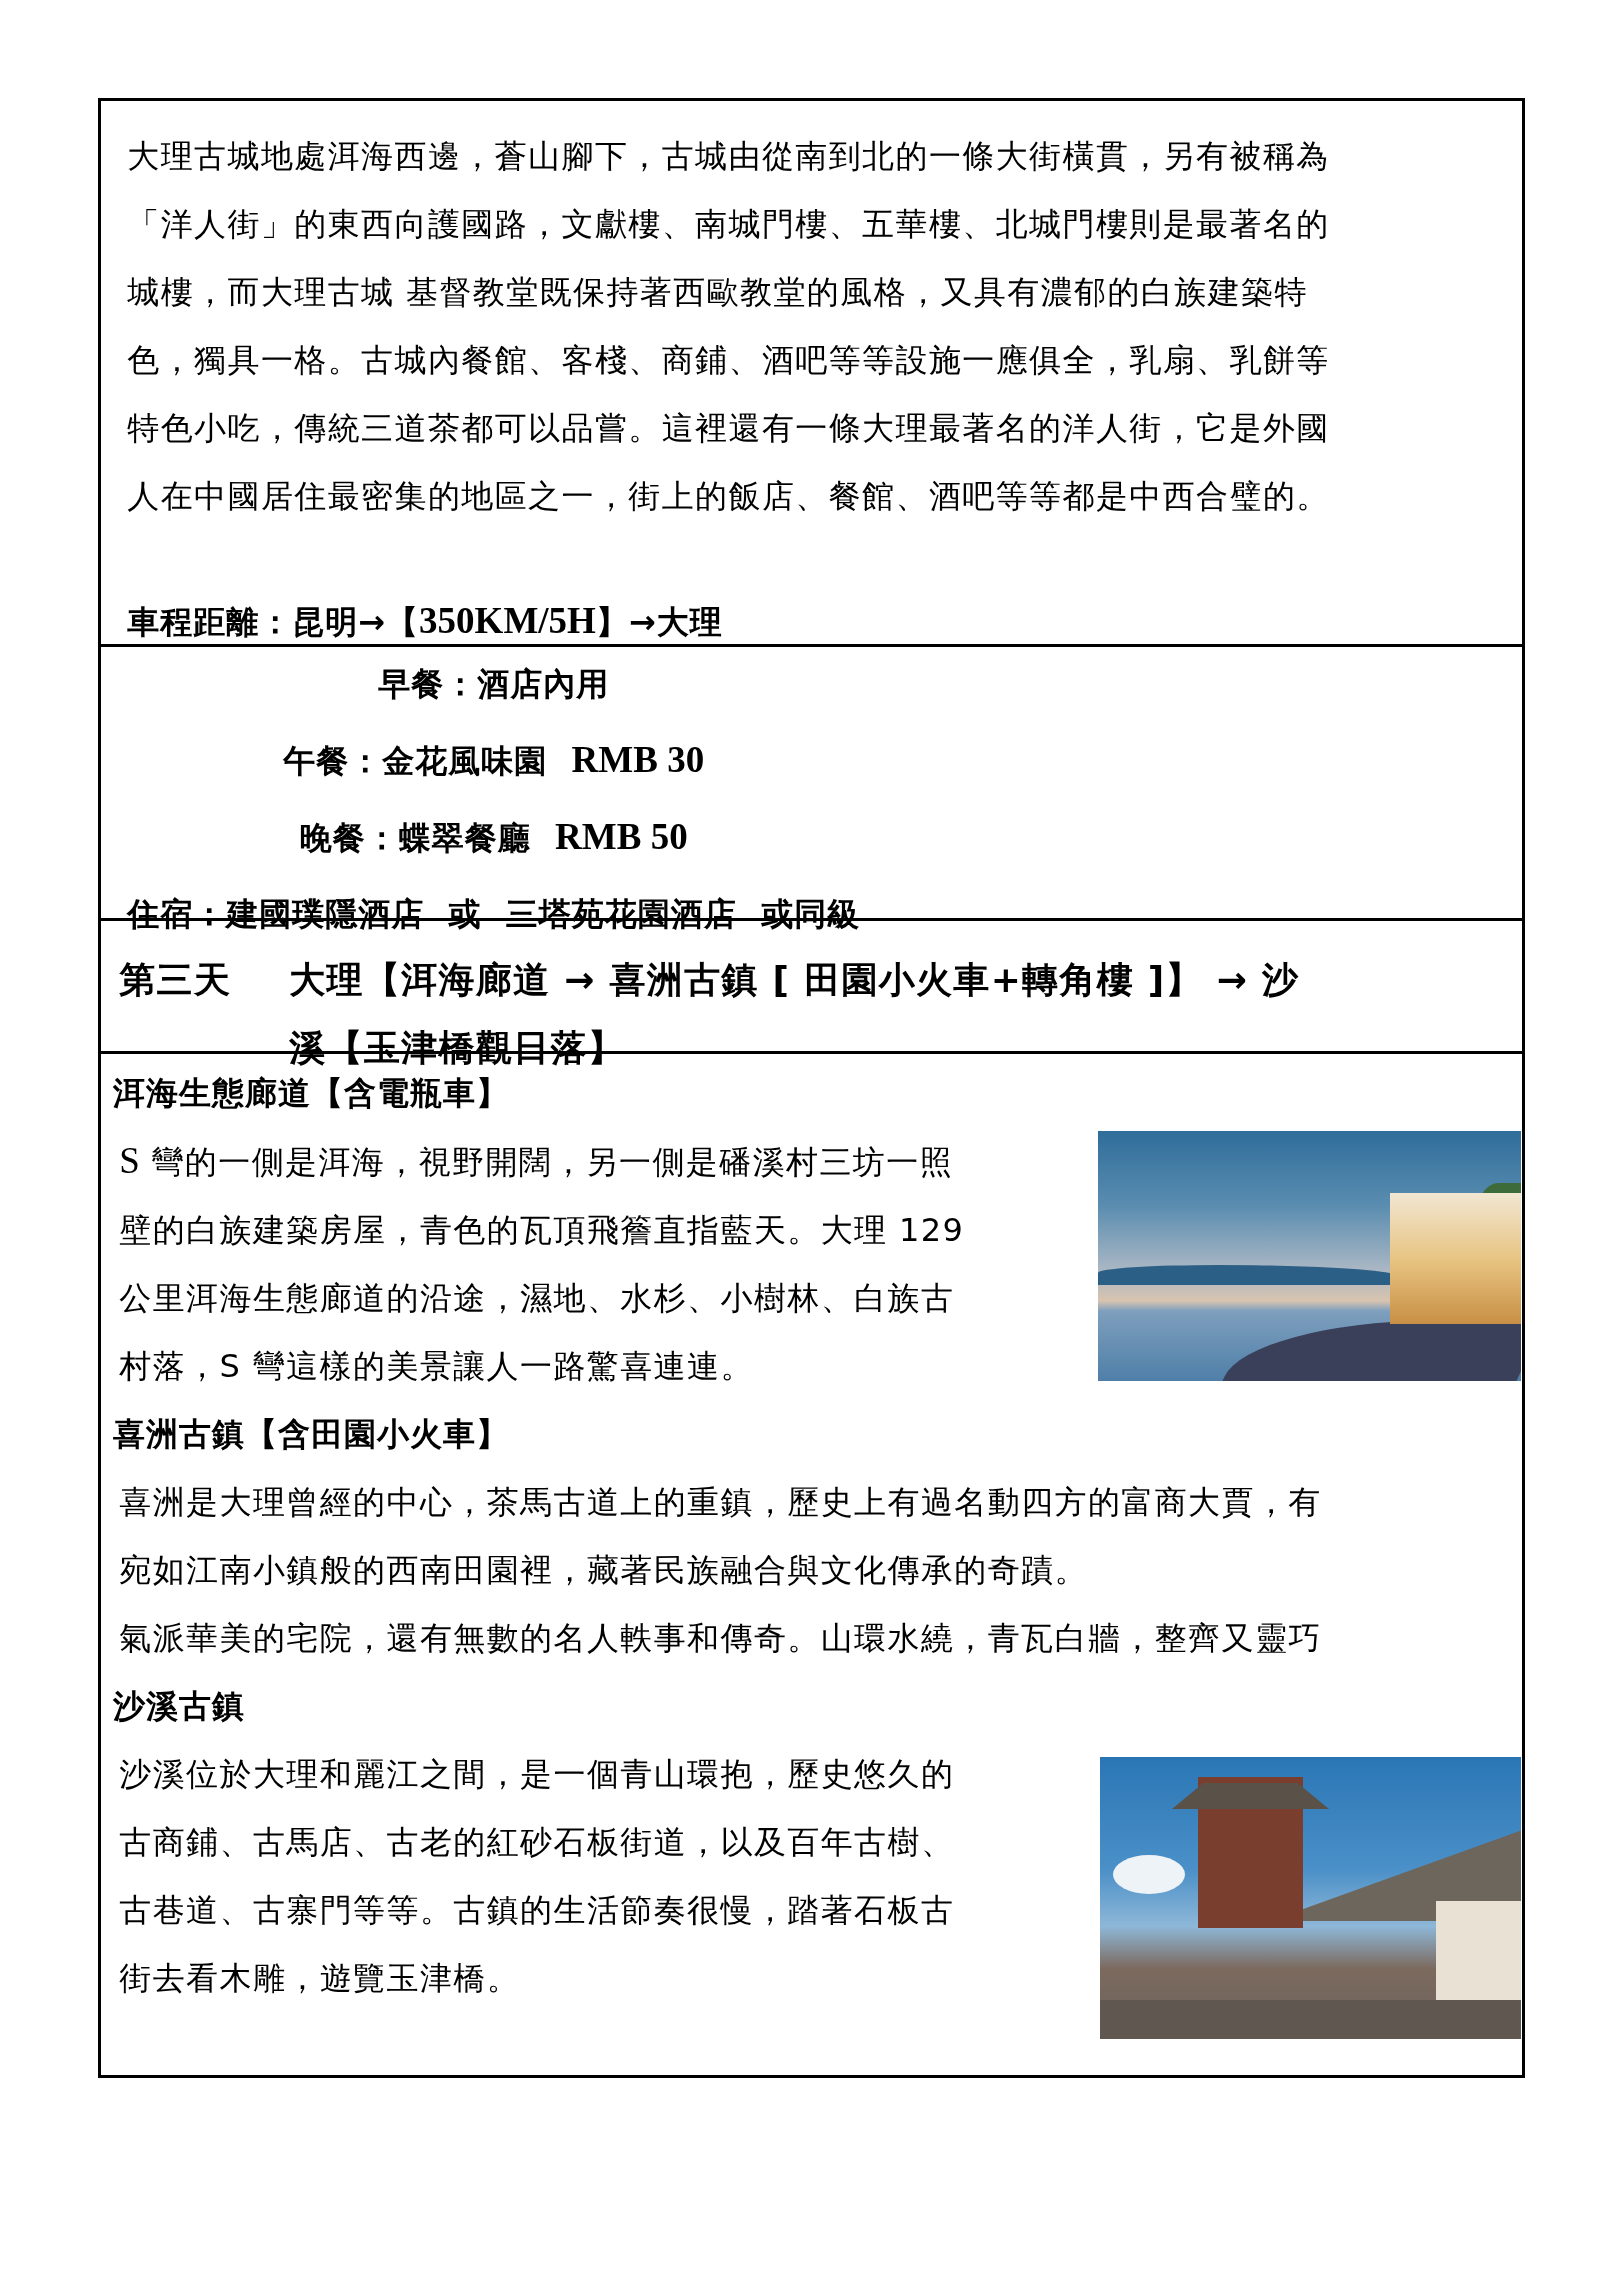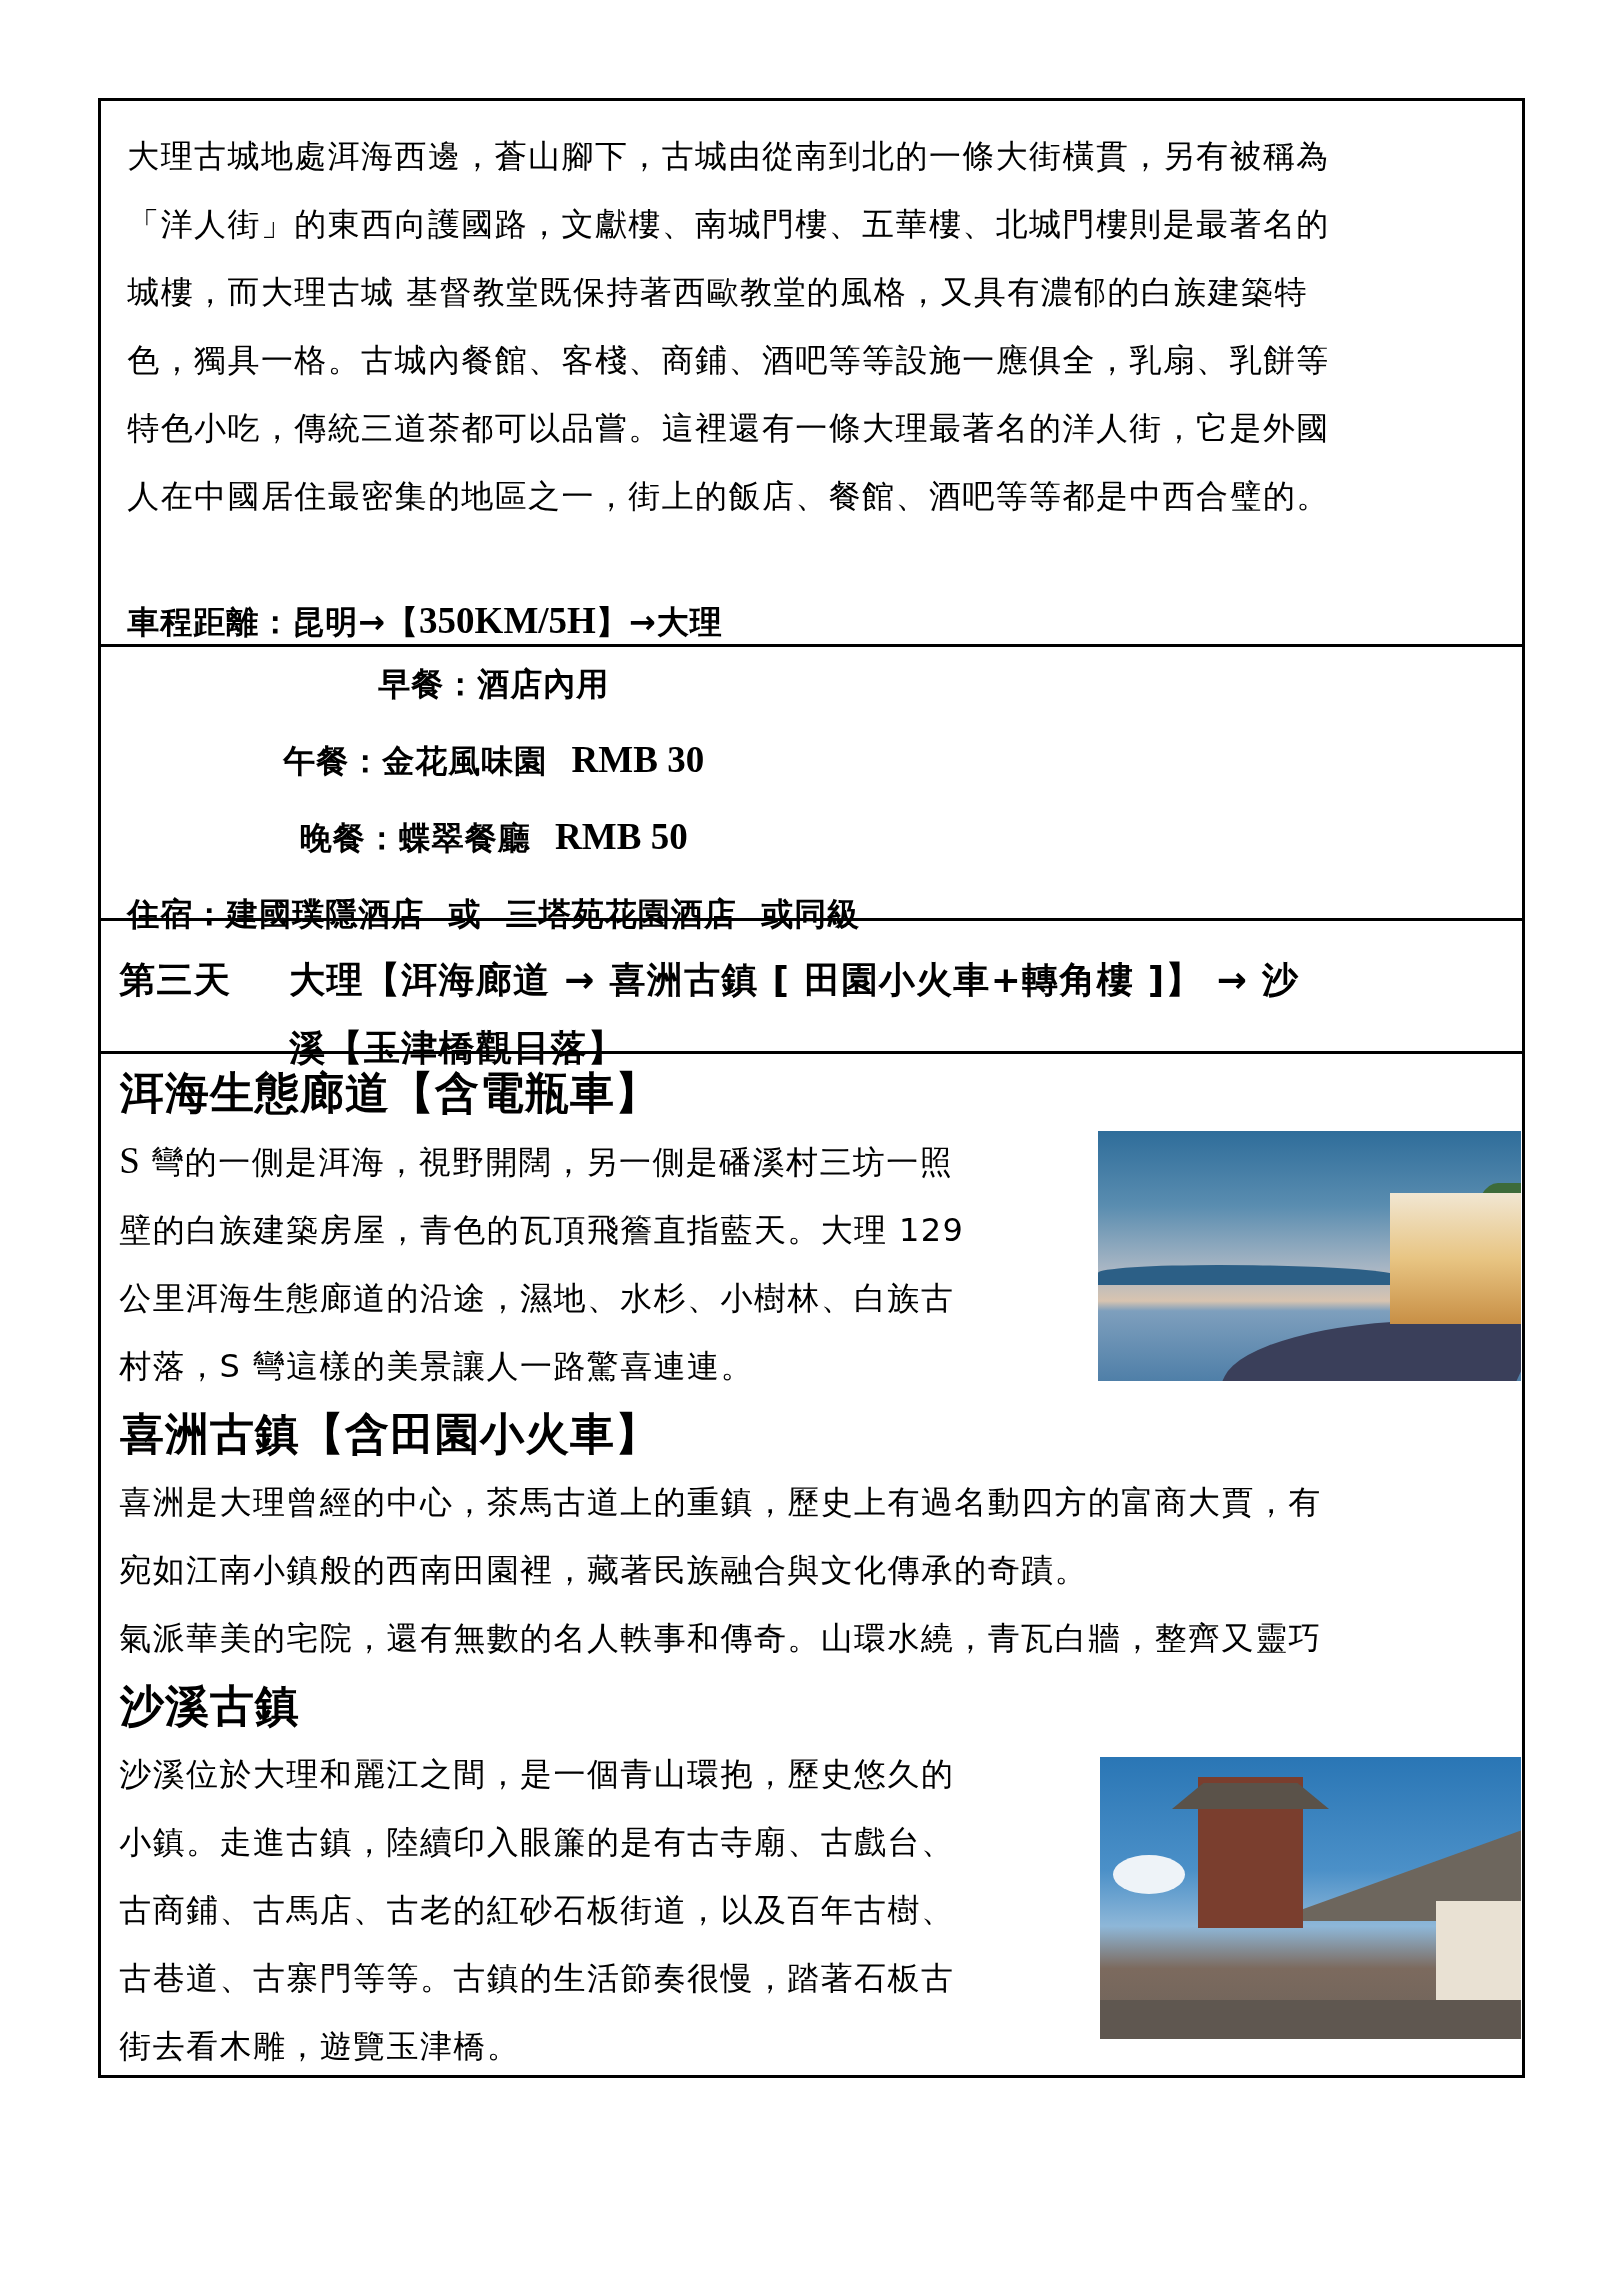--- a/index.html
+++ b/index.html
@@ -98,22 +98,22 @@
     display: inline-block;
     width: 170px;
   }
   .day-title .line2 {
     padding-left: 170px;
   }
 
   
   .section-heading {
     position: absolute;
-    left: 19px;
-    font-size: 44px;
+    left: 12px;
+    font-size: 32px;
     line-height: 68px;
     font-weight: bold;
     letter-spacing: 1px;
     white-space: nowrap;
   }
   .section-body {
     position: absolute;
     left: 18.3px;
     font-size: 32px;
     line-height: 68px;
@@ -271,21 +271,20 @@
     <div class="section-heading" style="top:346px;">喜洲古鎮【含田園小火車】</div>
     <div class="section-body" style="top:414px; width:1387px;">
       <div>喜洲是大理曾經的中心，茶馬古道上的重鎮，歷史上有過名動四方的富商大賈，有</div>
       <div>宛如江南小鎮般的西南田園裡，藏著民族融合與文化傳承的奇蹟。</div>
       <div>氣派華美的宅院，還有無數的名人軼事和傳奇。山環水繞，青瓦白牆，整齊又靈巧</div>
     </div>
 
     <div class="section-heading" style="top:618px;">沙溪古鎮</div>
     <div class="section-body" style="top:686px; width:982px;">
       <div>沙溪位於大理和麗江之間，是一個青山環抱，歷史悠久的</div>
-      <div>小鎮。走進古鎮，陸續印入眼簾的是有古寺廟、古戲台、</div>
       <div>古商鋪、古馬店、古老的紅砂石板街道，以及百年古樹、</div>
       <div>古巷道、古寨門等等。古鎮的生活節奏很慢，踏著石板古</div>
       <div>街去看木雕，遊覽玉津橋。</div>
     </div>
     <div class="photo photo-shaxi">
       <div class="cloud"></div>
       <div class="roof-big"></div>
       <div class="tower"></div>
       <div class="tower-roof"></div>
       <div class="wall"></div>

